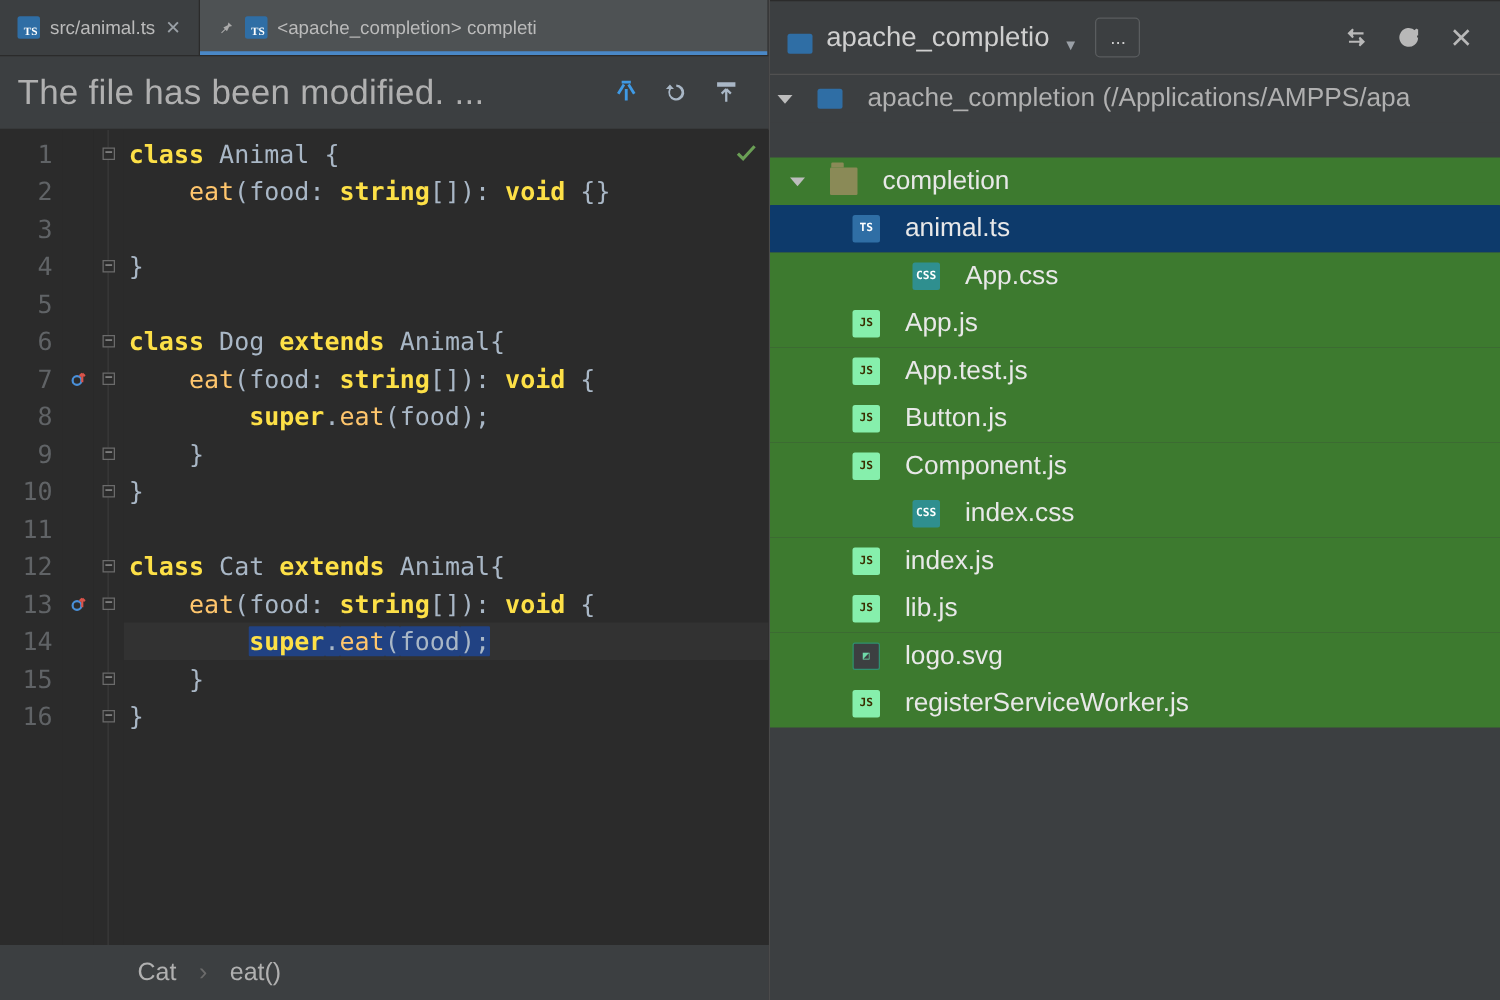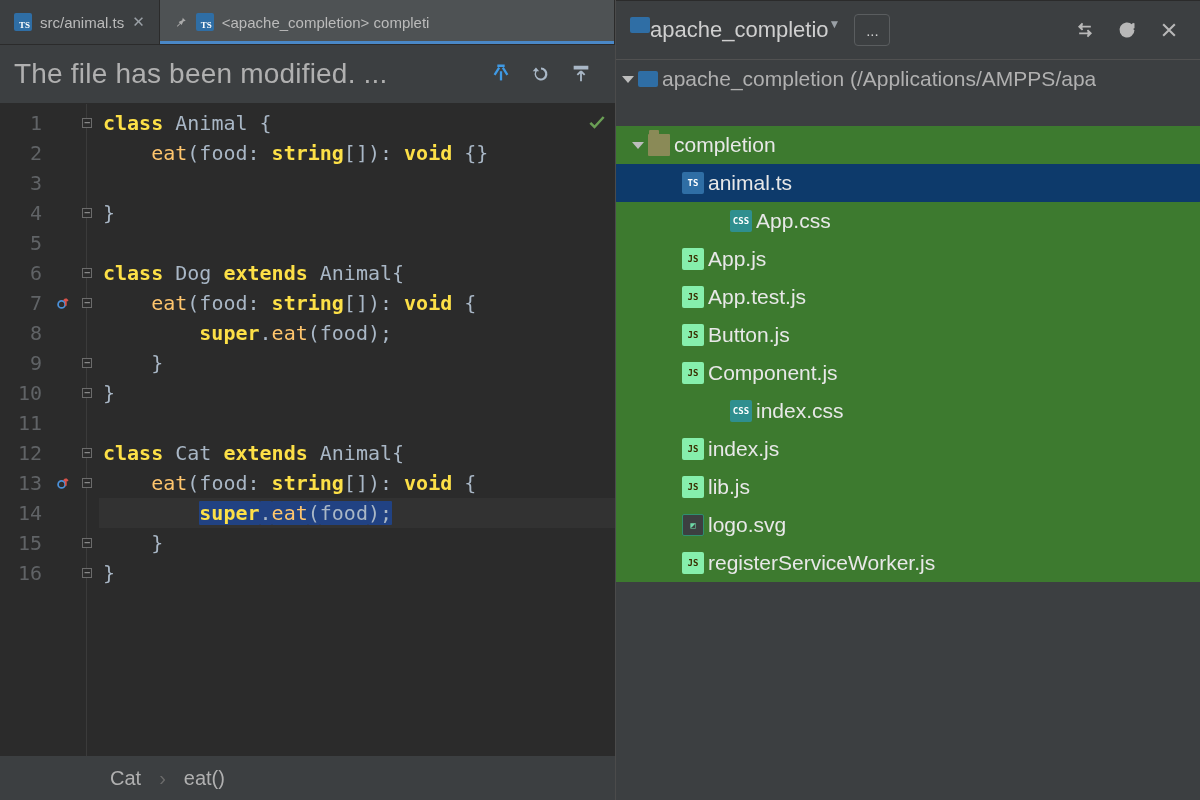--- a/index.html
+++ b/index.html
@@ -75,25 +75,25 @@
   .check svg{width:20px;height:20px;stroke:#6a9f55;fill:none;stroke-width:3;}
 
   
   .crumb{height:44px;display:flex;align-items:center;padding-left:110px;gap:18px;background:var(--bg-tabbar);font-size:20px;color:#b0b0b0;}
   .crumb .sep{color:#6b6b6b;}
 
   
   .remote-title{display:flex;align-items:center;height:44px;padding:0 12px;font-size:20px;color:#cfcfcf;}
   .remote-title .sp{flex:1;}
   .remote-toolbar{display:flex;align-items:center;height:60px;padding:0 14px;gap:8px;border-top:1px solid #2b2b2b;border-bottom:1px solid #515151;}
-  .remote-toolbar .server{display:flex;align-items:flex-start;gap:0;font-size:22px;color:#cfcfcf;}
+  .remote-toolbar .server{display:flex;align-items:flex-end;gap:11px;font-size:22px;color:#cfcfcf;}
   .remote-toolbar .dd{font-size:12px;color:#9aa0a6;}
   .dots{width:36px;height:32px;border:1px solid #5a5d5f;border-radius:4px;display:flex;align-items:center;justify-content:center;color:#cfcfcf;margin-left:6px;}
   .remote-tree{flex:1;overflow:hidden;font-size:21px;}
-  .tree-row{display:flex;align-items:center;height:38px;gap:4px;color:#e8e8e8;font-family:"Segoe UI",Arial,sans-serif;}
+  .tree-row{display:flex;align-items:center;height:38px;gap:20px;color:#e8e8e8;font-family:"Segoe UI",Arial,sans-serif;}
   .tree-row.root{padding-left:6px;background:var(--bg-tabbar);}
   .tree-row.branch{background:#3d7a2f;}
   .tree-row.leaf{background:#3d7a2f;}
   .tree-row.sel{background:#0d3a6b;}
   .tree-row .name{white-space:nowrap;overflow:hidden;text-overflow:ellipsis;}
   .tree-row.root .name{color:#b0b0b0;}
   .tri{width:0;height:0;border-style:solid;}
   .tri.down{border-width:7px 6px 0 6px;border-color:#bdbdbd transparent transparent transparent;}
   .ficon{width:22px;height:22px;display:inline-flex;align-items:center;justify-content:center;border-radius:2px;font:700 9px/1 monospace;color:#fff;}
   .ficon.ts{background:#2f6ea5;}

